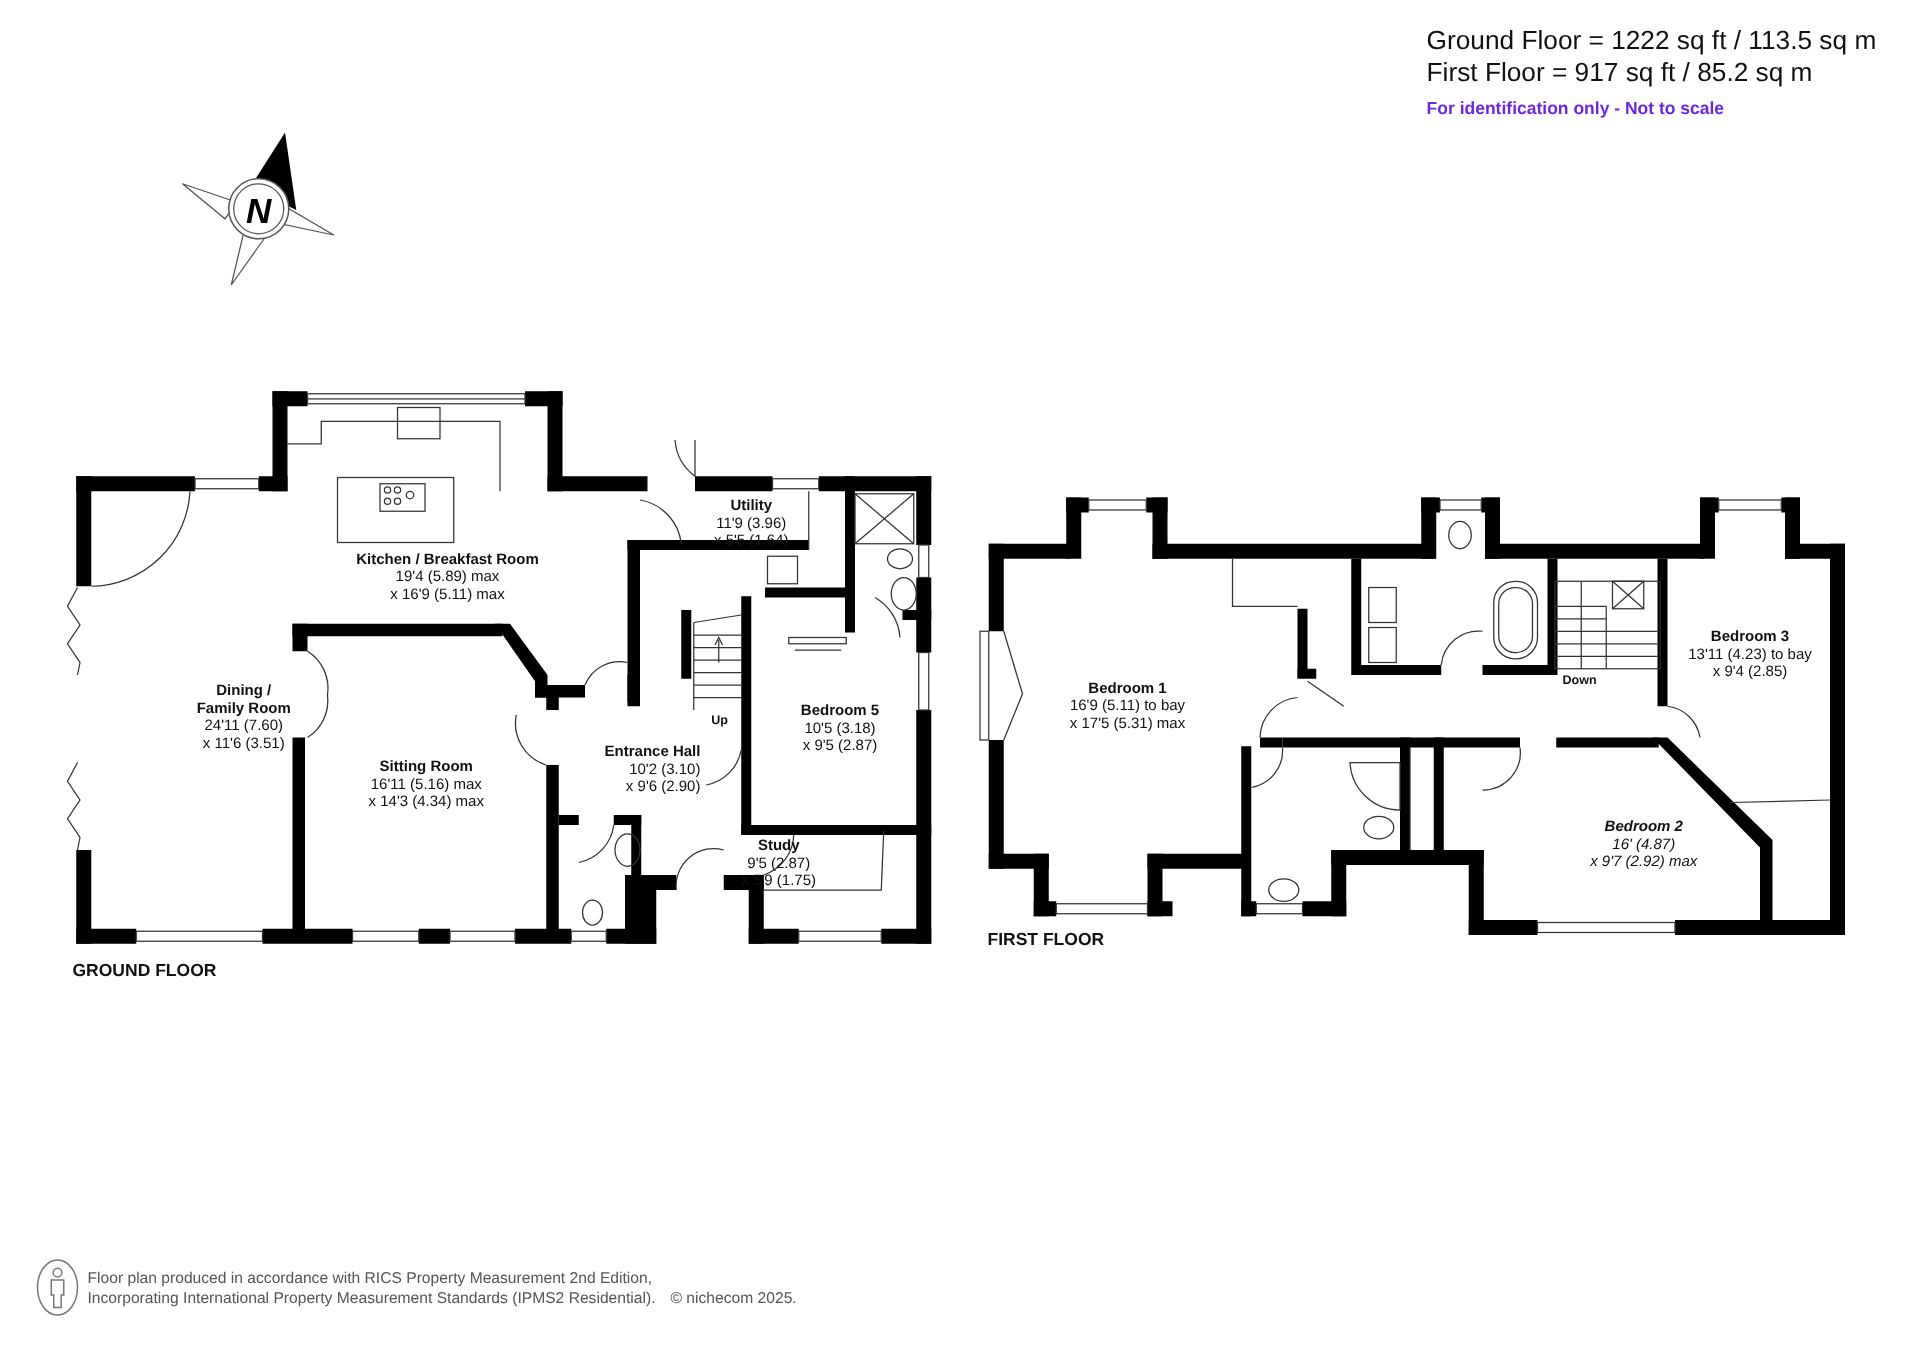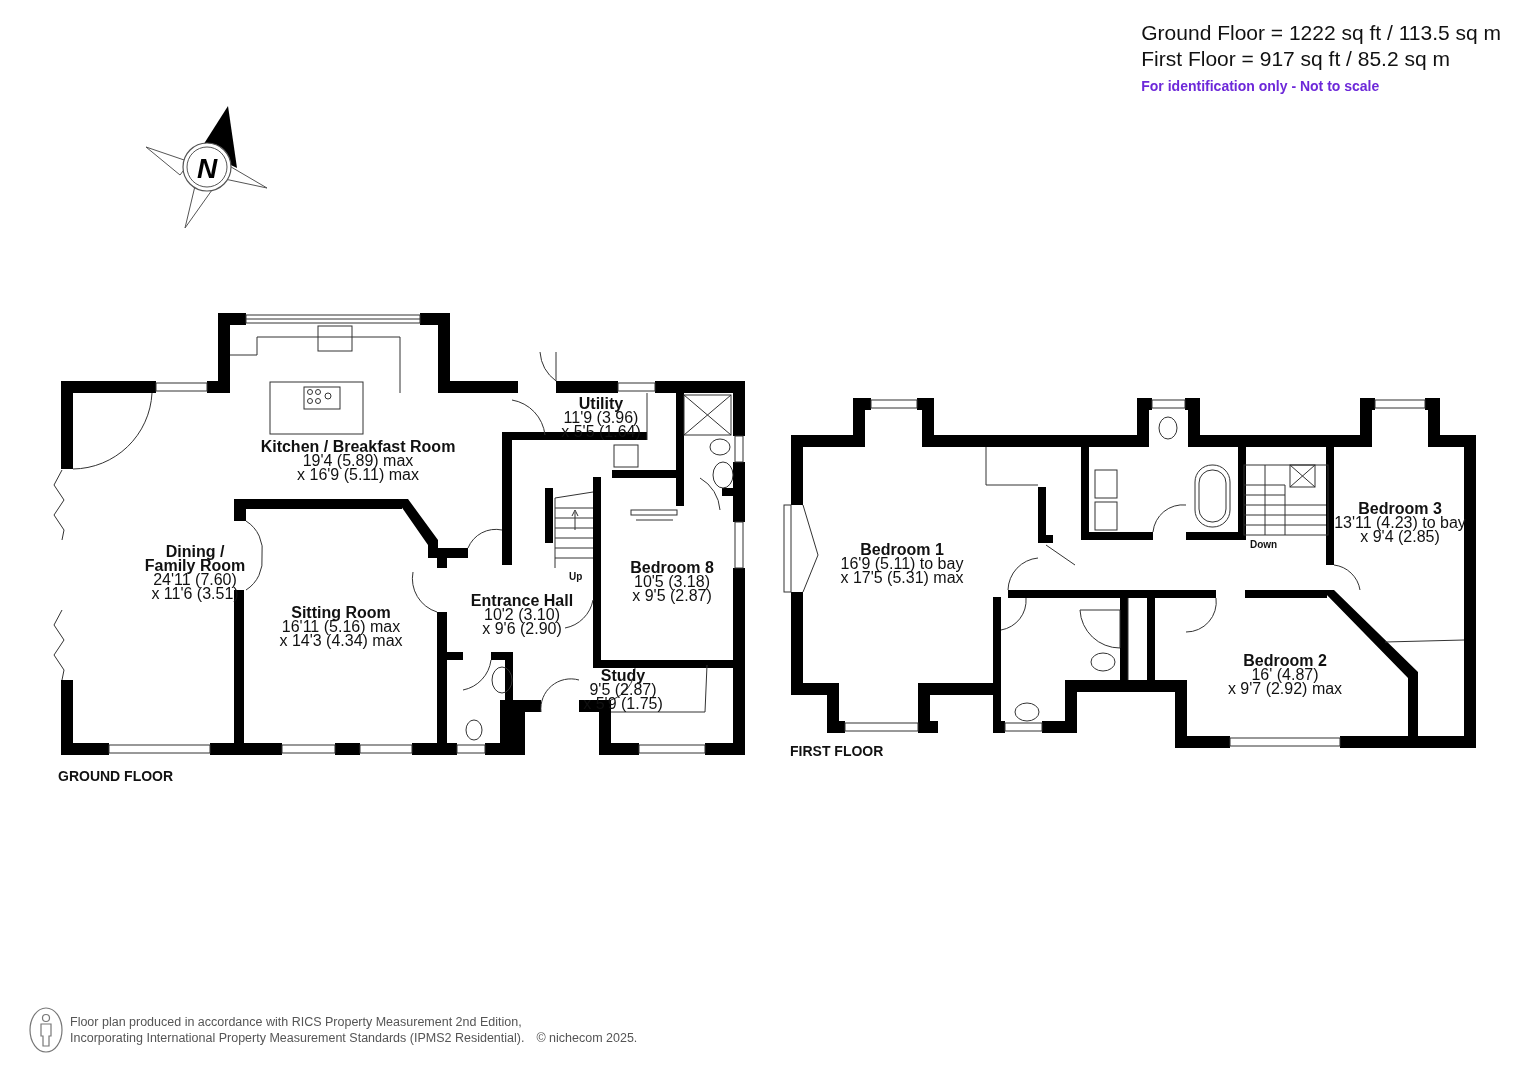--- a/index.html
+++ b/index.html
@@ -1,21 +1,21 @@
 <!DOCTYPE html>
 <html><head>
 <meta charset="utf-8">
 <style>
   html, body { margin:0; padding:0; background:#ffffff; }
   body { width:1527px; height:1080px; position:relative; overflow:hidden; font-family:"Liberation Sans", sans-serif; color:#111; }
   .areas { position:absolute; right:26px; top:20px; }
   .areas .line { font-size:21px; line-height:26px; color:#111; }
   .areas .note { font-size:14px; margin-top:6px; color:#6d28d9;font-weight:bold; }
   svg.plan { position:absolute; left:0; top:0; }
-  .room-label { position:absolute; text-align:center; font-size:16px; line-height:14px; color:#111; transform:translateX(-50%); white-space:nowrap; }
+  .room-label { position:absolute; text-align:center; font-size:12px; line-height:14px; color:#111; transform:translateX(-50%); white-space:nowrap; }
   .room-label .name { font-weight:bold; display:block; }
   .room-label .dim { display:block; }
   .floor-title { position:absolute; font-weight:bold; font-size:14px; }
   .stair-label { position:absolute; font-weight:bold; font-size:10px; }
   .footer { position:absolute; left:28px; top:1006px; display:flex; align-items:center; }
   .footer .text { font-size:12.5px; line-height:16px; color:#555; margin-left:6px; }
   .footer .copy { margin-left:12px; }
 </style>
 </head>
 <body>
@@ -284,27 +284,27 @@
   <span class="name">Dining /</span>
   <span class="name">Family Room</span>
   <span class="dim">24'11 (7.60)</span>
   <span class="dim">x 11'6 (3.51)</span>
 </div>
 <div class="room-label" style="left:341px; top:606px;">
   <span class="name">Sitting Room</span>
   <span class="dim">16'11 (5.16) max</span>
   <span class="dim">x 14'3 (4.34) max</span>
 </div>
-<div class="room-label" style="left:522px; top:594px;">
+<div class="room-label" style="left:522px; top:594px;text-align:right;">
   <span class="name">Entrance Hall</span>
   <span class="dim">10'2 (3.10)</span>
   <span class="dim">x 9'6 (2.90)</span>
 </div>
 <div class="room-label" style="left:672px; top:561px;">
-  <span class="name">Bedroom 8</span>
+  <span class="name">Bedroom 5</span>
   <span class="dim">10'5 (3.18)</span>
   <span class="dim">x 9'5 (2.87)</span>
 </div>
 <div class="room-label" style="left:623px; top:669px;">
   <span class="name">Study</span>
   <span class="dim">9'5 (2.87)</span>
   <span class="dim">x 5'9 (1.75)</span>
 </div>
 <div class="stair-label" style="left:569px; top:571px;">Up</div>
 <div class="floor-title" style="left:58px; top:768px;">GROUND FLOOR</div>
@@ -312,21 +312,21 @@
 <div class="room-label" style="left:902px; top:543px;">
   <span class="name">Bedroom 1</span>
   <span class="dim">16'9 (5.11) to bay</span>
   <span class="dim">x 17'5 (5.31) max</span>
 </div>
 <div class="room-label" style="left:1400px; top:502px;">
   <span class="name">Bedroom 3</span>
   <span class="dim">13'11 (4.23) to bay</span>
   <span class="dim">x 9'4 (2.85)</span>
 </div>
-<div class="room-label" style="left:1285px; top:654px;">
+<div class="room-label" style="left:1315px; top:654px;font-style:italic;">
   <span class="name">Bedroom 2</span>
   <span class="dim">16' (4.87)</span>
   <span class="dim">x 9'7 (2.92) max</span>
 </div>
 <div class="stair-label" style="left:1250px; top:539px;">Down</div>
 <div class="floor-title" style="left:790px; top:743px;">FIRST FLOOR</div>
 
 <div class="footer">
   <svg width="36" height="48" viewBox="0 0 36 48">
     <ellipse cx="18" cy="24" rx="16" ry="22" fill="none" stroke="#777" stroke-width="1.2"></ellipse>

